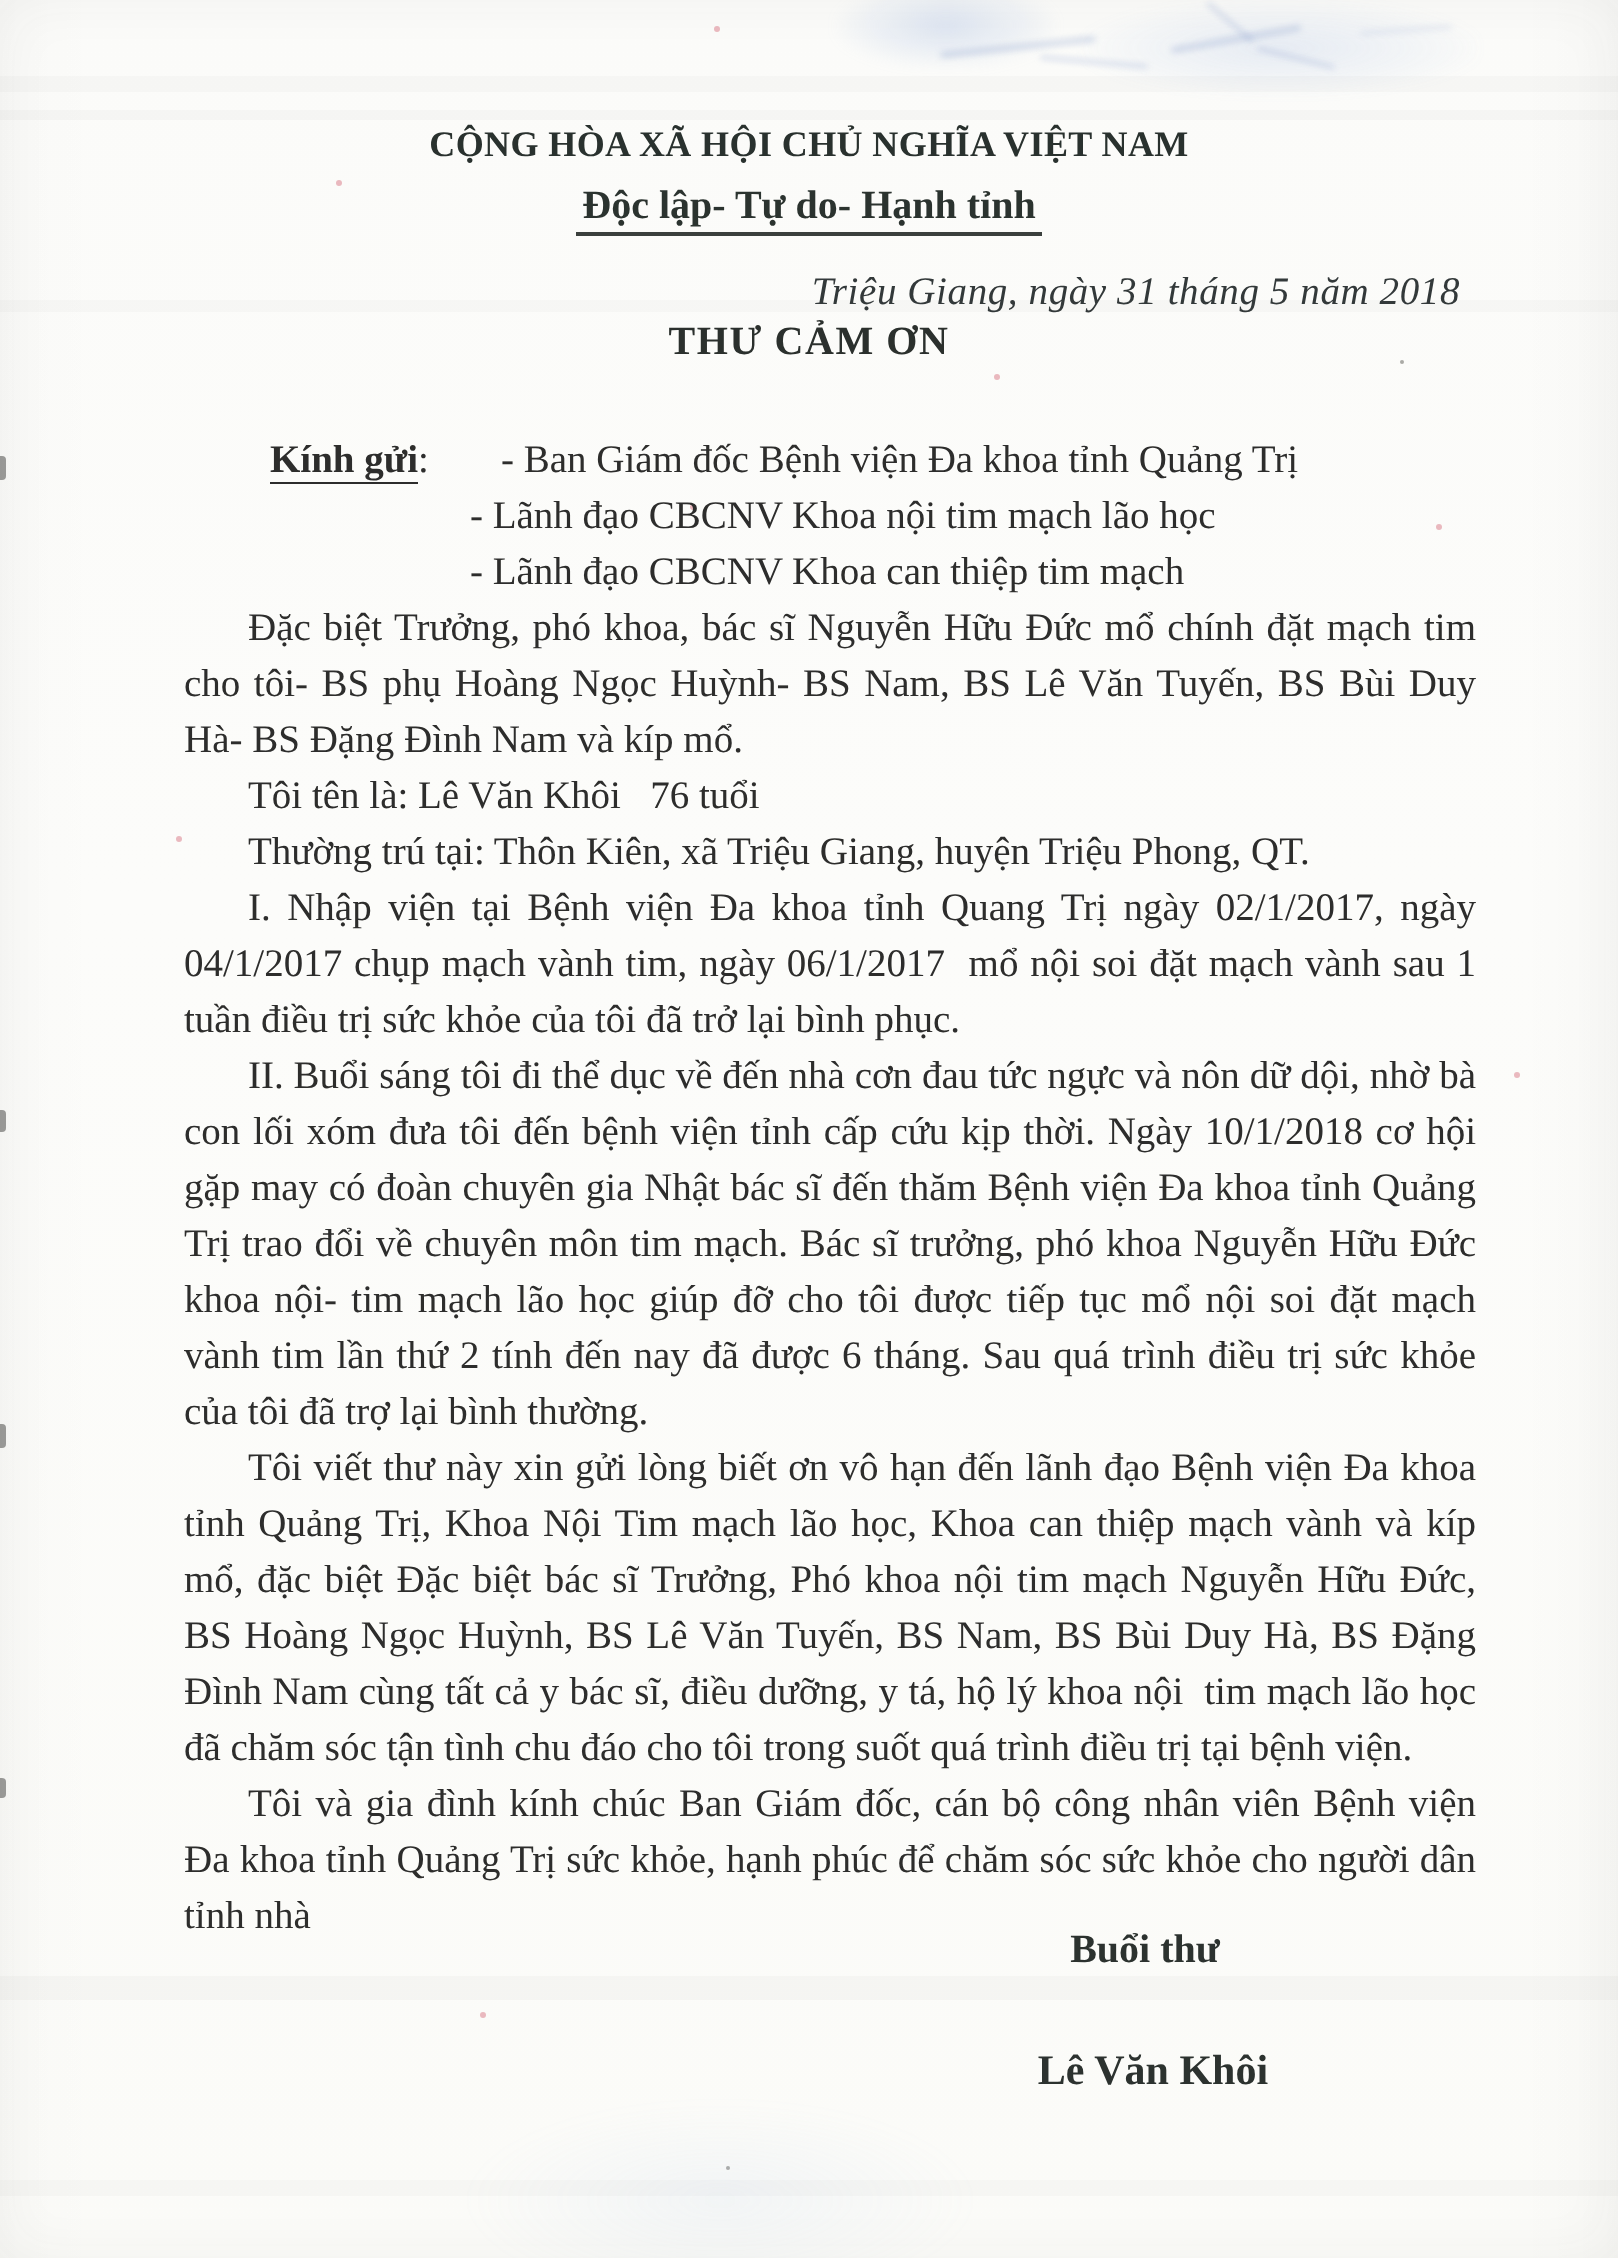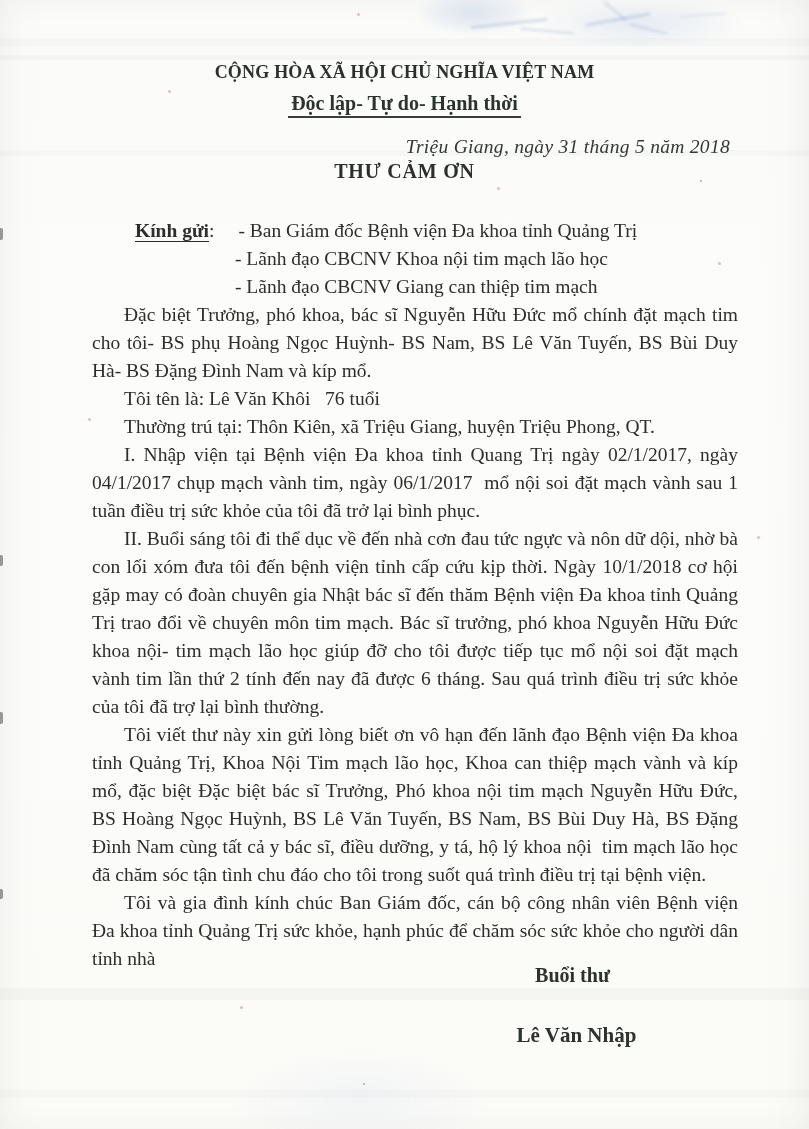--- a/index.html
+++ b/index.html
@@ -42,21 +42,21 @@
   .letter-body {
     position: absolute; top: 217px; left: 92px; width: 646px;
     font-size: 19.5px; line-height: 28px; text-align: justify;
   }
   .rcpt-line { text-align: left; }
   .rcpt-line.first { margin-left: 43px; }
   .rcpt-label {
     font-weight: bold; border-bottom: 1.6px solid #2d2d2c; padding-bottom: 0px;
   }
   .rcpt-colon { font-weight: normal; }
-  .rcpt-item-first { margin-left: 24px; font-family: Liberation Serif, serif; }
+  .rcpt-item-first { margin-left: 36px; font-family: Liberation Serif, serif; }
   .rcpt-line.sub { padding-left: 143px; }
   .letter-body p { margin: 0; text-indent: 32px; }
 
   
   .closing {
     position: absolute; top: 964px; left: 430px; width: 285px;
     text-align: center; font-weight: bold; font-size: 20px; color: #2c322f;
   }
   .sig-name {
     position: absolute; top: 1023px; left: 434px; width: 285px;
@@ -118,44 +118,44 @@
   <div class="artifact edge-mark" style="top:228px; height:12px;"></div>
   <div class="artifact edge-mark" style="top:555px; height:11px;"></div>
   <div class="artifact edge-mark" style="top:712px; height:12px;"></div>
   <div class="artifact edge-mark" style="top:889px; height:10px;"></div>
 
   <div class="artifact bottom-wash" style="left:230px; top:1050px; width:260px; height:100px;"></div>
 
   <div class="nat-title">CỘNG HÒA XÃ HỘI CHỦ NGHĨA VIỆT NAM</div>
 
   <div class="motto-row">
-    <span class="motto">Độc lập- Tự do- Hạnh thời</span>
+    <span class="motto">Độc lập- Tự do- Hạnh tỉnh</span>
   </div>
 
   <div class="dateline">Triệu Giang, ngày 31 tháng 5 năm 2018</div>
 
   <div class="letter-title">THƯ CẢM ƠN</div>
 
   <div class="letter-body">
 
     <div class="rcpt-line first">
       <span class="rcpt-label">Kính gửi</span><span class="rcpt-colon">:</span><span class="rcpt-item-first">- Ban Giám đốc Bệnh viện Đa khoa tỉnh Quảng Trị</span>
     </div>
     <div class="rcpt-line sub">
       <span>- Lãnh đạo CBCNV Khoa nội tim mạch lão học</span>
     </div>
     <div class="rcpt-line sub">
-      <span>- Lãnh đạo CBCNV Giang can thiệp tim mạch</span>
+      <span>- Lãnh đạo CBCNV Khoa can thiệp tim mạch</span>
     </div>
 
     <p>Đặc biệt Trưởng, phó khoa, bác sĩ Nguyễn Hữu Đức mổ chính đặt mạch tim cho tôi- BS phụ Hoàng Ngọc Huỳnh- BS Nam, BS Lê Văn Tuyến, BS Bùi Duy Hà- BS Đặng Đình Nam và kíp mổ.</p>
     <p>Tôi tên là: Lê Văn Khôi &nbsp; 76 tuổi</p>
     <p>Thường trú tại: Thôn Kiên, xã Triệu Giang, huyện Triệu Phong, QT.</p>
     <p>I. Nhập viện tại Bệnh viện Đa khoa tỉnh Quang Trị ngày 02/1/2017, ngày 04/1/2017 chụp mạch vành tim, ngày 06/1/2017 &nbsp;mổ nội soi đặt mạch vành sau 1 tuần điều trị sức khỏe của tôi đã trở lại bình phục.</p>
     <p>II. Buổi sáng tôi đi thể dục về đến nhà cơn đau tức ngực và nôn dữ dội, nhờ bà con lối xóm đưa tôi đến bệnh viện tỉnh cấp cứu kịp thời. Ngày 10/1/2018 cơ hội gặp may có đoàn chuyên gia Nhật bác sĩ đến thăm Bệnh viện Đa khoa tỉnh Quảng Trị trao đổi về chuyên môn tim mạch. Bác sĩ trưởng, phó khoa Nguyễn Hữu Đức khoa nội- tim mạch lão học giúp đỡ cho tôi được tiếp tục mổ nội soi đặt mạch vành tim lần thứ 2 tính đến nay đã được 6 tháng. Sau quá trình điều trị sức khỏe của tôi đã trợ lại bình thường.</p>
     <p>Tôi viết thư này xin gửi lòng biết ơn vô hạn đến lãnh đạo Bệnh viện Đa khoa tỉnh Quảng Trị, Khoa Nội Tim mạch lão học, Khoa can thiệp mạch vành và kíp mổ, đặc biệt Đặc biệt bác sĩ Trưởng, Phó khoa nội tim mạch Nguyễn Hữu Đức, BS Hoàng Ngọc Huỳnh, BS Lê Văn Tuyến, BS Nam, BS Bùi Duy Hà, BS Đặng Đình Nam cùng tất cả y bác sĩ, điều dưỡng, y tá, hộ lý khoa nội &nbsp;tim mạch lão học đã chăm sóc tận tình chu đáo cho tôi trong suốt quá trình điều trị tại bệnh viện.</p>
     <p>Tôi và gia đình kính chúc Ban Giám đốc, cán bộ công nhân viên Bệnh viện Đa khoa tỉnh Quảng Trị sức khỏe, hạnh phúc để chăm sóc sức khỏe cho người dân tỉnh nhà</p>
   </div>
 
   <div class="closing">Buổi thư</div>
-  <div class="sig-name">Lê Văn Nhập</div>
+  <div class="sig-name">Lê Văn Khôi</div>
 
 </div>
 
 </body></html>

